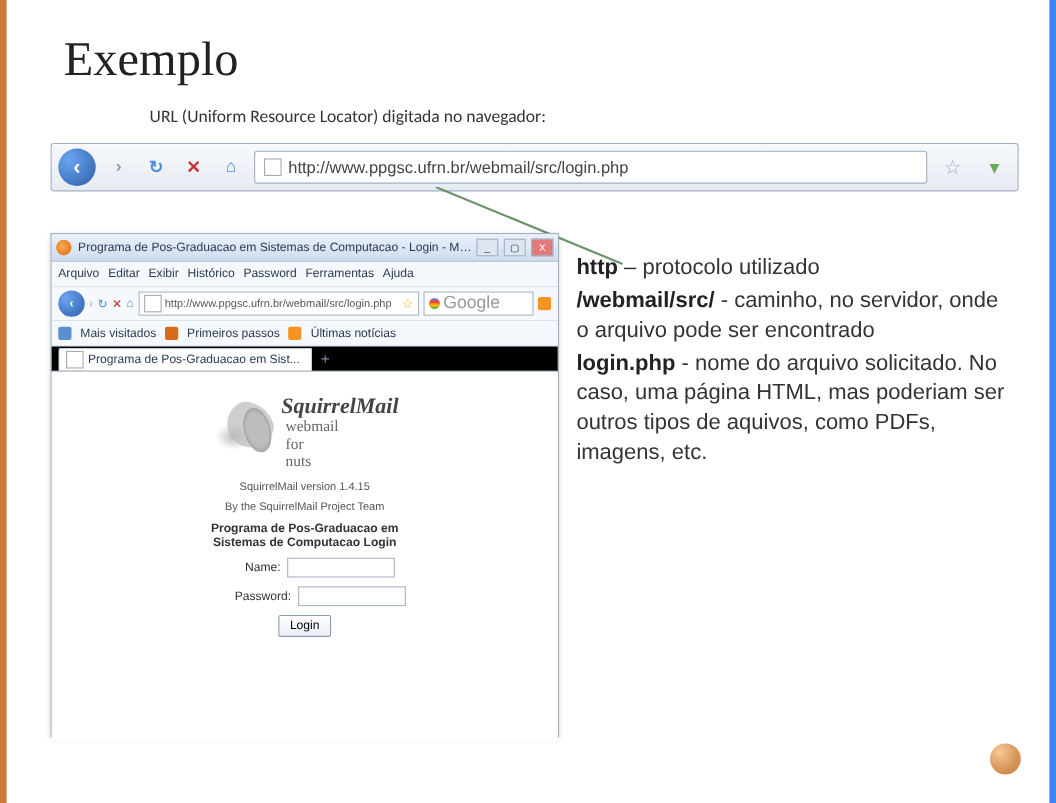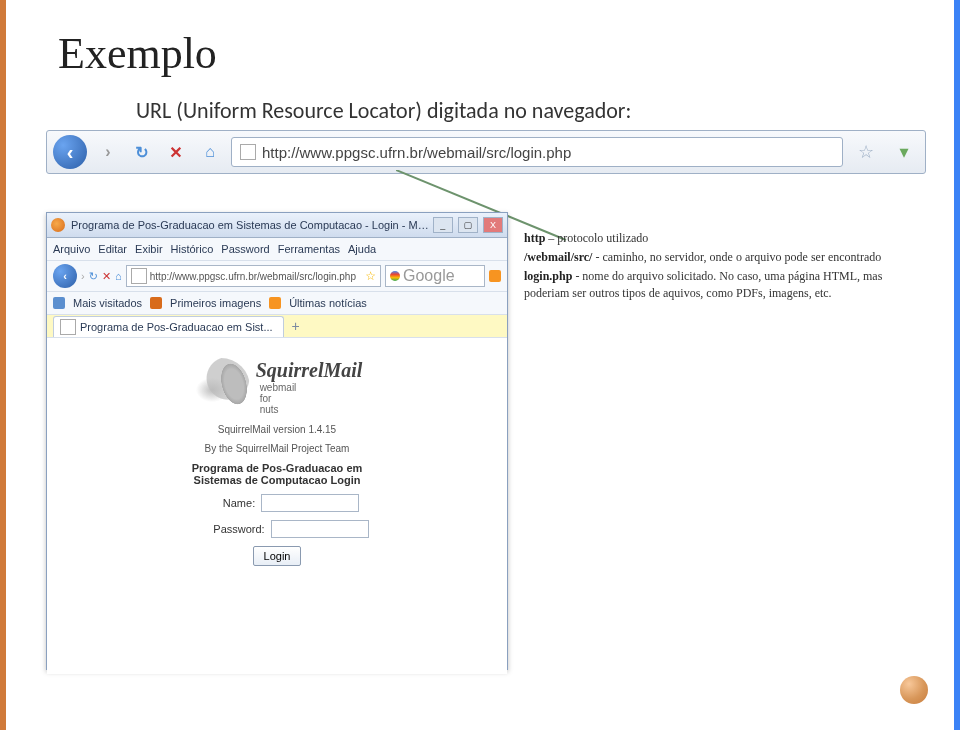--- a/index.html
+++ b/index.html
@@ -26,30 +26,30 @@
     top: 28px;
     font-size: 44px;
     color: #222;
     font-family: Georgia, "Times New Roman", serif;
   }
   .body-text {
     position: absolute;
     left: 518px;
     top: 230px;
     width: 400px;
-    font-size: 12px;
+    font-size: 20px;
     line-height: 1.35;
     color: #333;
-    font-family: Liberation Serif, serif;
+    font-family: Liberation Sans, sans-serif;
   }
   .body-caption {
     position: absolute;
     left: 130px;
     top: 96px;
-    font-size: 22px;
+    font-size: 16px;
     line-height: 1.35;
     color: #333;
     font-family: Calibri, Arial, sans-serif;
   }
   .bold { font-weight: 700; color: #222; }
   .body-text p { margin: 0 0 3px 0; }
 
   
   .urlbar {
     position: absolute;
@@ -178,21 +178,21 @@
     display: flex;
     align-items: center;
     padding: 0 4px;
     color: #999;
     font-size: 16px;
     gap: 3px;
   }
   .mini-star { color:#f7b700; font-size:12px; }
   .mini-rss { width:12px; height:12px; background:#f79421; border-radius:2px; }
   .ff-bookmarks .bk-icon { width: 12px; height: 12px; background: #d86b1b; border-radius: 2px; }
-  .ff-tabs { background: #fef9c3; align-items: center; }
+  .ff-tabs { background: #000000; align-items: center; }
   .ff-tabs .tab {
     background: #fff;
     border: 1px solid #c0cdde;
     border-bottom: none;
     border-radius: 3px 3px 0 0;
     padding: 2px 10px 2px 6px;
     display: flex;
     align-items: center;
     gap: 4px;
     color: #2a3a55;
@@ -236,22 +236,22 @@
     transform: rotate(-15deg);
   }
   .sq-brand {
     font-family: Georgia, serif;
     font-size: 20px;
     font-weight: 700;
     font-style: italic;
     color: #444;
   }
   .sq-sub {
-    font-family: Liberation Sans, sans-serif;
-    font-size: 10px;
+    font-family: Liberation Serif, serif;
+    font-size: 14px;
     color: #666;
     margin-left: 4px;
   }
   .sq-version, .sq-team {
     font-size: 10px; color: #555;
   }
   .sq-loginhdr {
     font-size: 11px;
     font-weight: 700;
     color: #333;
@@ -378,21 +378,21 @@
       <div class="mini-search">
         <span style="width:10px;height:10px;border-radius:50%;background:linear-gradient(#4a8af4,#ea4335,#fbbc05,#34a853);"></span>
         <span>Google</span>
       </div>
       <span class="mini-rss"></span>
     </div>
     <div class="ff-bookmarks">
       <span style="width:12px;height:12px;background:#5b8fcf;border-radius:2px;"></span>
       <span>Mais visitados</span>
       <span class="bk-icon"></span>
-      <span>Primeiros imagens</span>
+      <span>Primeiros passos</span>
       <span style="width:12px;height:12px;background:#f79421;border-radius:2px;"></span>
       <span>Últimas notícias</span>
     </div>
     <div class="ff-tabs">
       <div class="tab">
         <span class="page-icon"></span>
         <span>Programa de Pos-Graduacao em Sist...</span>
       </div>
       <span class="plus">+</span>
     </div>

